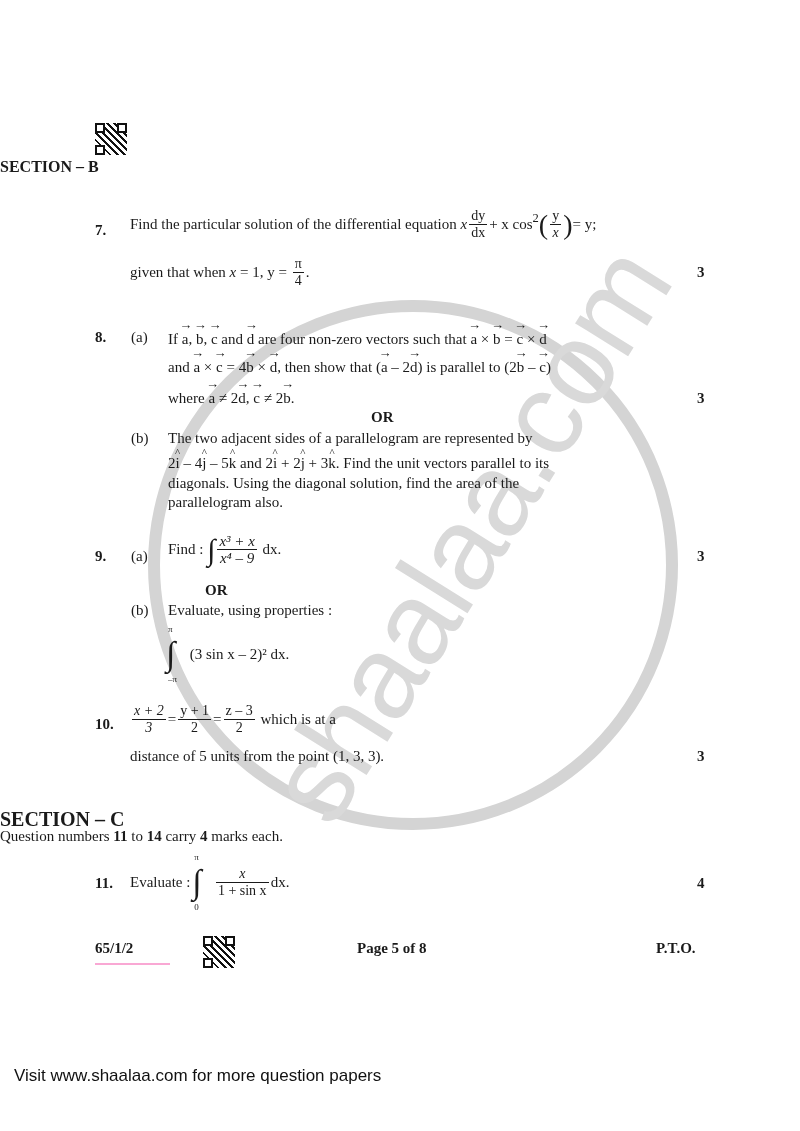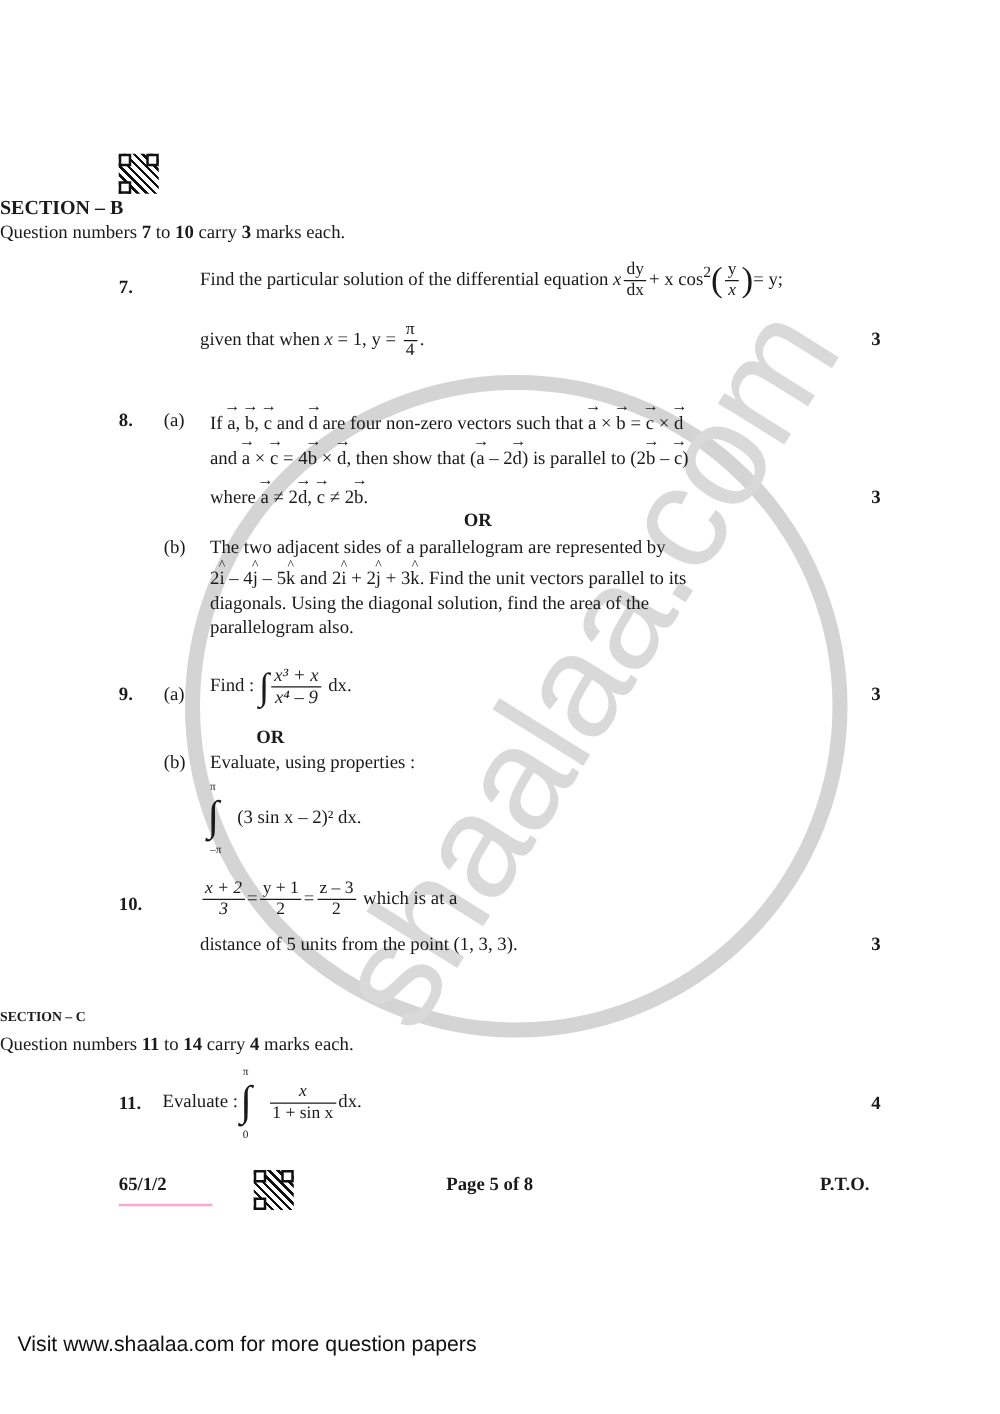--- a/index.html
+++ b/index.html
@@ -36,21 +36,21 @@
       linear-gradient(#111,#111) 22px 0/10px 10px no-repeat,
       linear-gradient(#111,#111) 0 22px/10px 10px no-repeat,
       repeating-linear-gradient(45deg,#111 0 2px,#fff 2px 5px),
       #fff;
   }
   .qr::after {
     content: ""; position: absolute; left: 2px; top: 2px; width: 6px; height: 6px; background: #fff;
     box-shadow: 22px 0 0 #fff, 0 22px 0 #fff;
   }
 
-  .line { position: absolute; left: 130px; white-space: nowrap; margin-left: 30px; }
+  .line { position: absolute; left: 130px; white-space: nowrap; }
   .qnum { position: absolute; left: 95px; font-weight: bold; }
   .qpart { position: absolute; left: 131px; }
   .marks { position: absolute; left: 697px; font-weight: bold; }
   .justify { text-align: justify; text-align-last: left; }
 
   .frac { display: inline-block; vertical-align: middle; text-align: center; margin: 0 2px; font-size: 14px; }
   .frac > span { display: block; padding: 0 2px; line-height: 16px; }
   .frac > span.num { border-bottom: 1px solid #1a1a1a; }
   .vec { position: relative; display: inline-block; }
   .vec::before {
@@ -78,23 +78,20 @@
 <body>
 
 <div class="wm-circle"></div>
 <div class="wm-text">shaalaa.com</div>
 
 <div class="content">
 
   <div class="qr" style="left:95px;top:123px;"></div>
 
   <div class="abs center b" style="left:0;width:800px;top:158px;font-size:16px;">SECTION – B</div>
-  <div class="abs center" style="left:0;width:800px;top:178px;">
-    <span>Question numbers </span><b>7</b><span> to </span><b>10</b><span> carry </span><b>3</b><span> marks each.</span>
-  </div>
 
   <div>
     <div class="qnum" style="top:222px;">7.</div>
     <div class="line" style="top:208px;">
       <span style="display:inline-block;vertical-align:middle;">Find the particular solution of the differential equation</span>
       <span class="i" style="vertical-align:middle;">x</span><span class="frac"><span class="num">dy</span><span>dx</span></span><span style="vertical-align:middle;">+ x cos</span><sup>2</sup><span style="vertical-align:middle;font-size:28px;">(</span><span class="frac"><span class="num">y</span><span class="i">x</span></span><span style="vertical-align:middle;font-size:28px;">)</span><span style="vertical-align:middle;">= y;</span>
     </div>
     <div class="line" style="top:256px;">
       <span style="vertical-align:middle;">given that when </span><span class="i" style="vertical-align:middle;">x</span><span style="vertical-align:middle;"> = 1, y = </span><span class="frac"><span class="num">π</span><span>4</span></span><span style="vertical-align:middle;">.</span>
     </div>
@@ -144,21 +141,21 @@
   <div>
     <div class="qnum" style="top:716px;">10.</div>
     <div class="line" style="top:703px;">
       <span class="frac i"><span class="num">x + 2</span><span>3</span></span><span style="vertical-align:middle;">=</span><span class="frac"><span class="num">y + 1</span><span>2</span></span><span style="vertical-align:middle;">=</span><span class="frac"><span class="num">z – 3</span><span>2</span></span>
       <span style="vertical-align:middle;">which is at a</span>
     </div>
     <div class="line" style="top:748px;">distance of 5 units from the point (1, 3, 3).</div>
     <div class="marks" style="top:748px;">3</div>
   </div>
 
-  <div class="abs center b" style="left:0;width:666px;top:808px;font-size:11px;">SECTION – C</div>
+  <div class="abs center b" style="left:0;width:666px;top:808px;font-size:20px;">SECTION – C</div>
   <div class="abs center" style="left:0;width:800px;top:828px;">
     <span>Question numbers </span><b>11</b><span> to </span><b>14</b><span> carry </span><b>4</b><span> marks each.</span>
   </div>
 
   <div>
     <div class="qnum" style="top:875px;">11.</div>
     <div class="abs" style="left:130px;top:852px;white-space:nowrap;">
       <span style="vertical-align:middle;">Evaluate : </span><span class="limits"><span class="up">π</span><span class="sign">∫</span><span class="lo">0</span></span>
       <span class="frac" style="margin-left:6px;"><span class="num i">x</span><span>1 + sin x</span></span><span style="vertical-align:middle;">dx.</span>
     </div>

